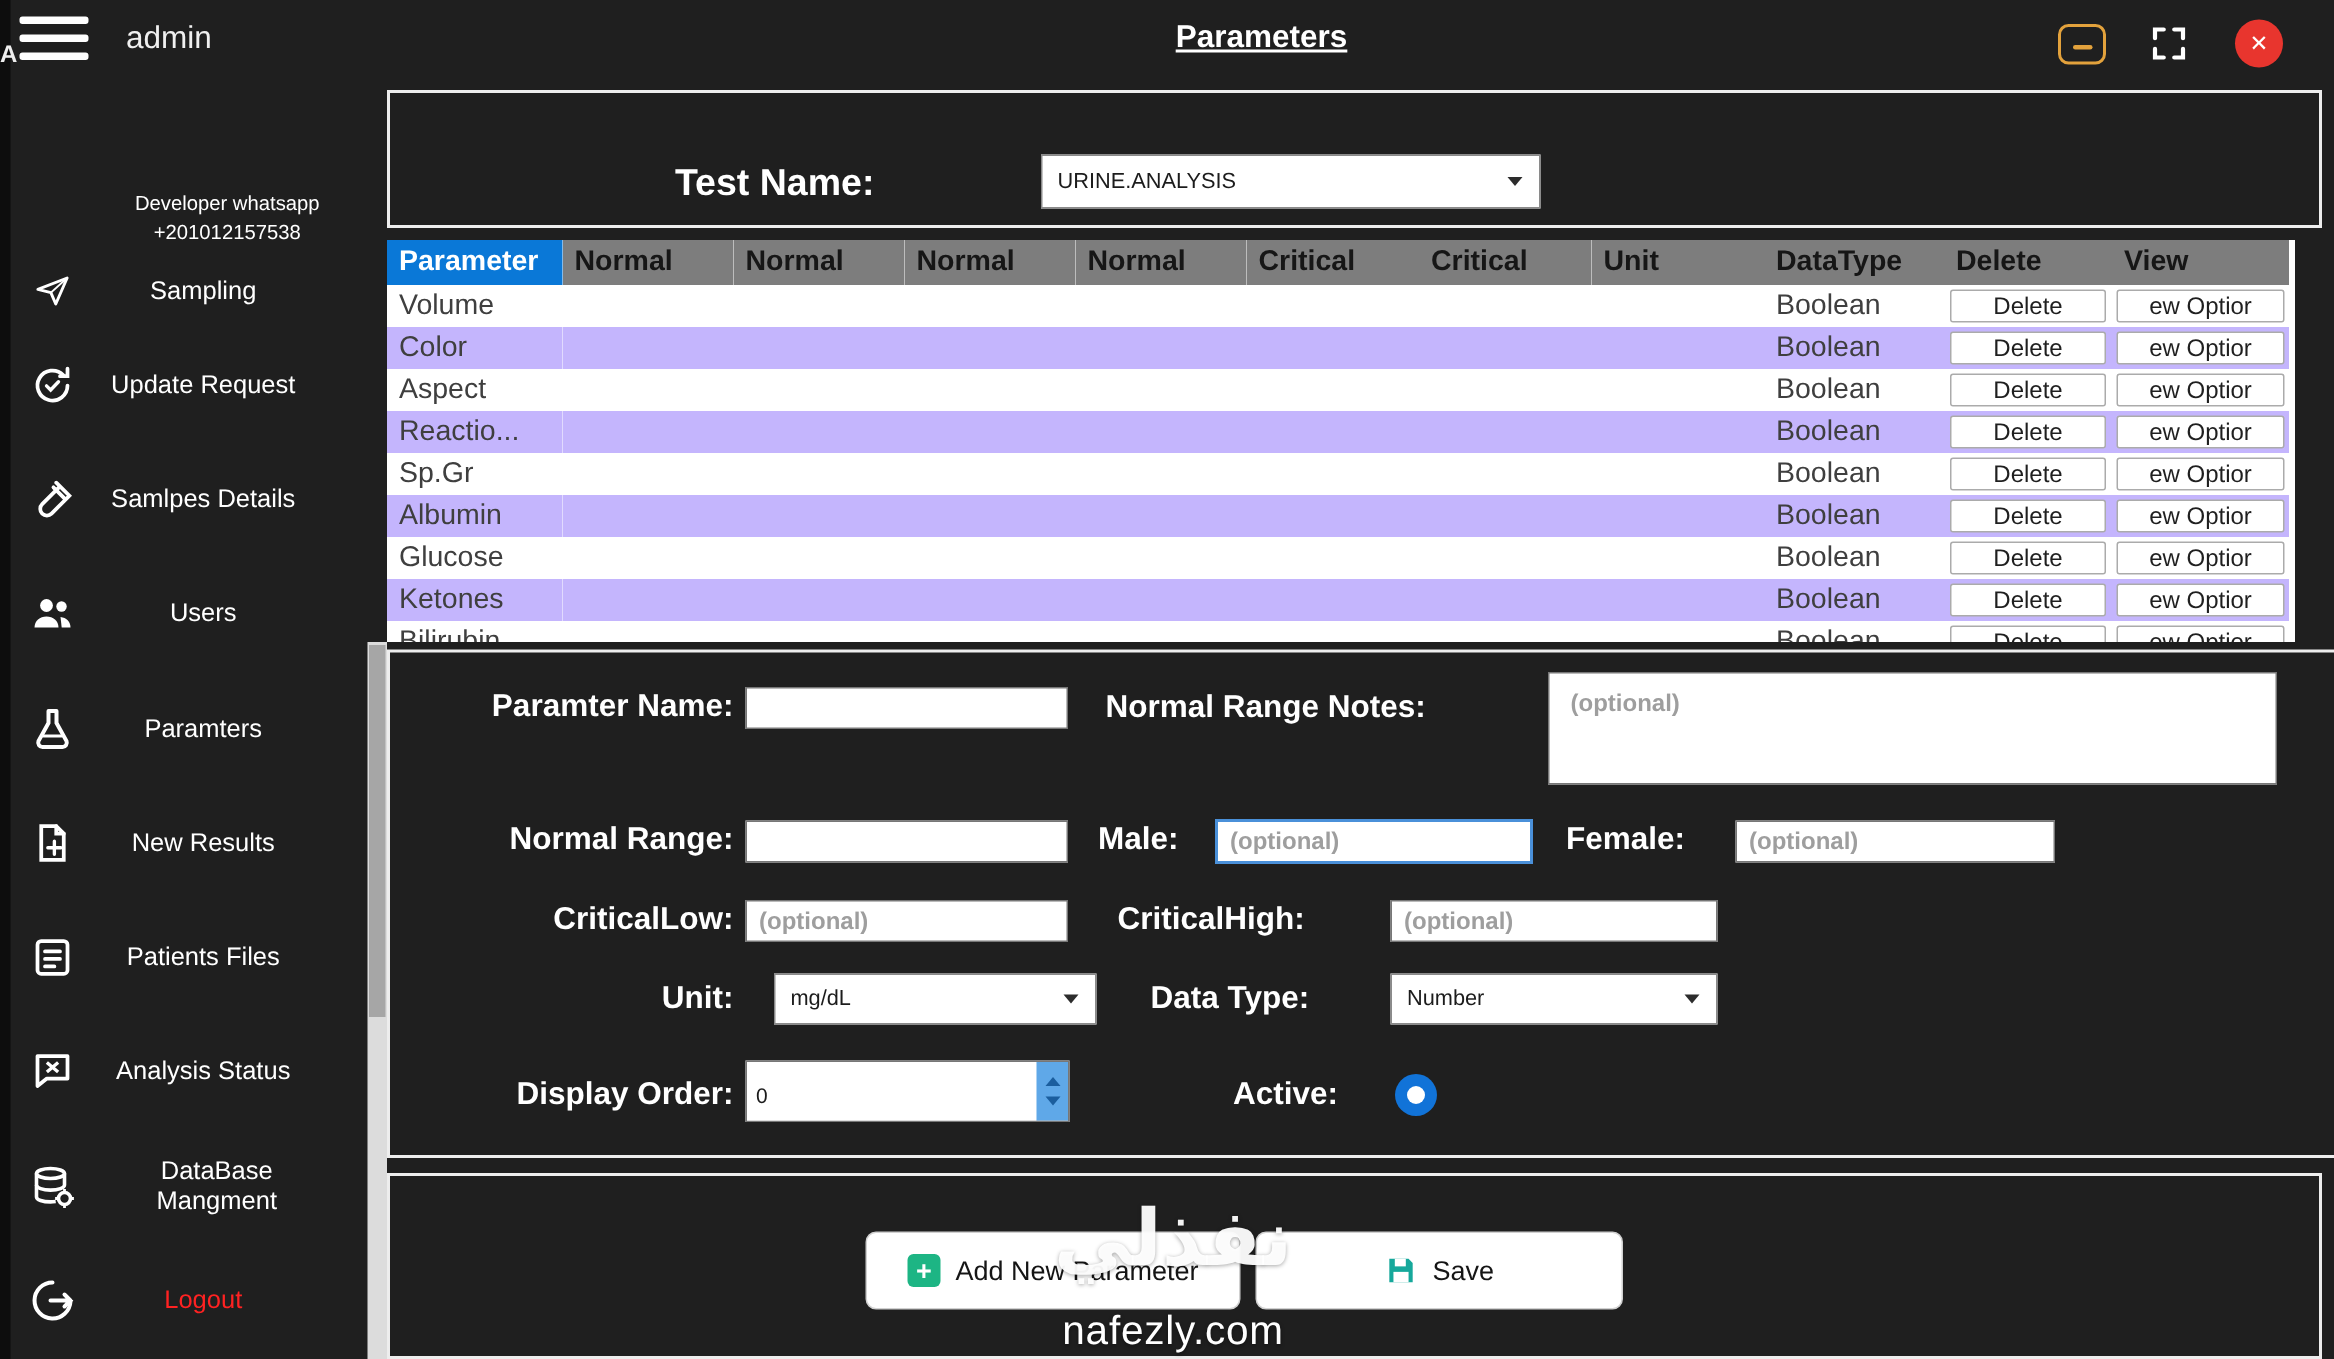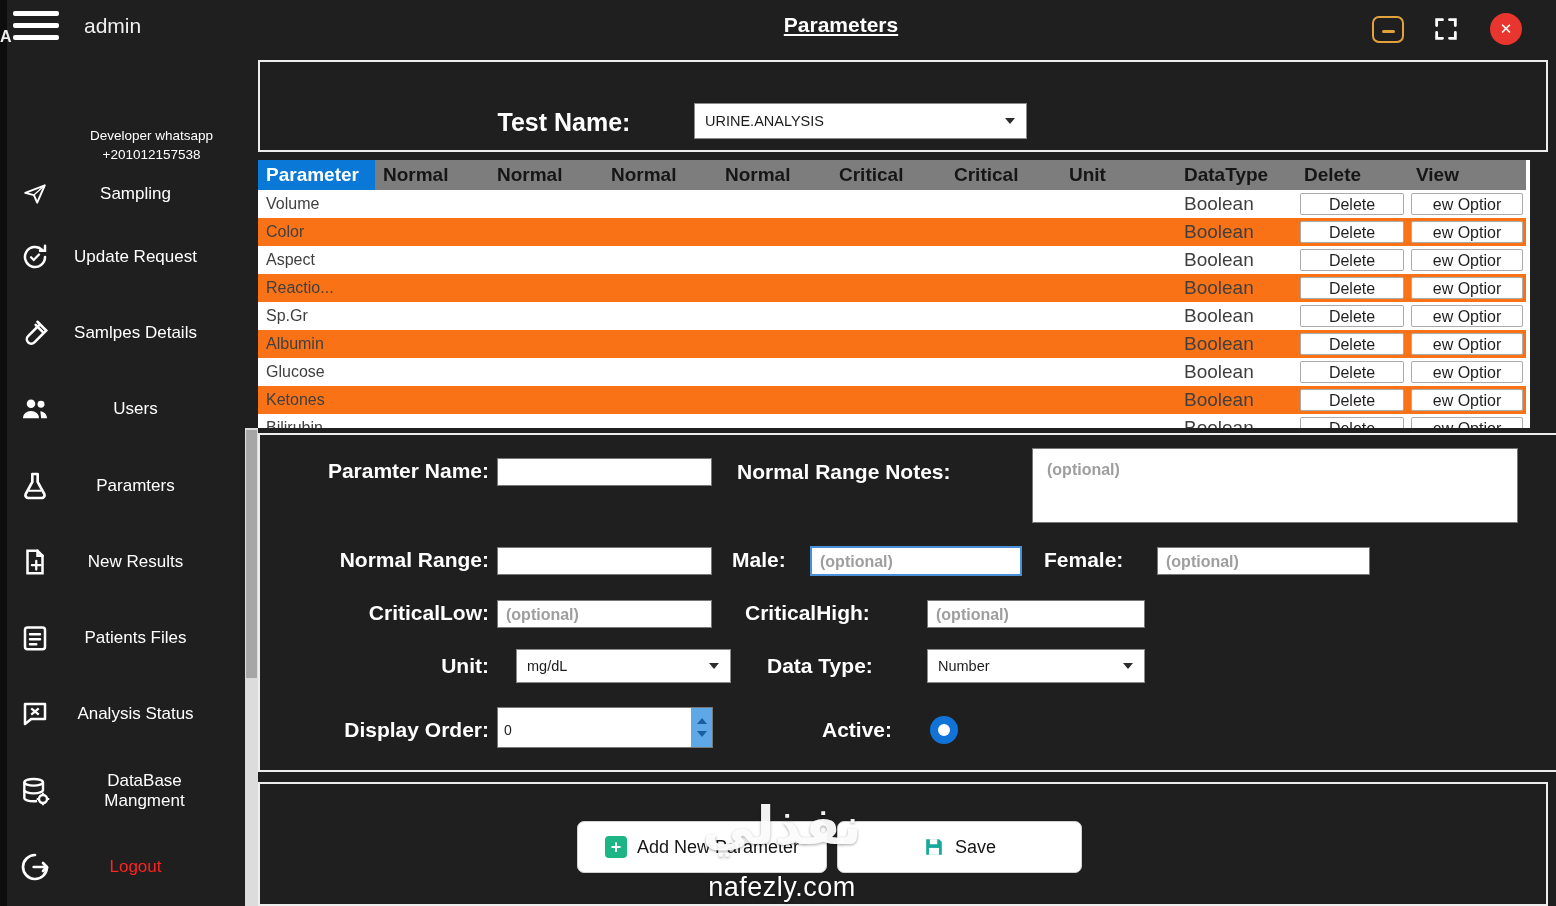--- a/index.html
+++ b/index.html
@@ -40,41 +40,41 @@
   .side-item.two-line .s-label { max-width:132px; margin:5px auto; padding-right:10px; }
   .side-item.logout .s-label { color:#ff2222; }
 
   
   .v-scroll { position:absolute; left:245px; top:428px; width:13px; height:478px; background:#dcdcdc; }
   .v-scroll .thumb { position:absolute; left:1px; top:2px; width:11px; height:248px; background:#a6a6a6; }
 
   
   .panel { position:absolute; border:2px solid #ededed; background:#1f1f1f; }
   .panel-test { left:258px; top:60px; width:1290px; height:92px; }
-  .tn-label { position:absolute; left:190px; top:46px; width:228px; text-align:center;
+  .tn-label { position:absolute; left:190px; top:46px; width:228px; text-align:left;
     font-size:25px; font-weight:700; color:#fff; }
   .selectbox { position:absolute; background:#fff; border:1px solid #8a8a8a; color:#1c1c1c;
     display:flex; align-items:center; cursor:pointer; }
   .sel-test { left:434px; top:41px; width:333px; height:36px; }
   .selectbox .sel-text { flex:1; font-size:14.5px; padding-left:10px; color:#1c1c1c;
     overflow:hidden; white-space:nowrap; }
   .selectbox .caret { width:0; height:0; margin-right:11px;
     border-left:5px solid transparent; border-right:5px solid transparent; border-top:6px solid #2c2c2c; }
 
   
   .table-wrap { position:absolute; left:258px; top:160px; width:1272px; height:268px;
     overflow:hidden; background:#fff; }
   table.grid { border-collapse:collapse; table-layout:fixed; width:1268px; }
   table.grid th { background:#7d7d7d; color:#161616; font-size:19px; font-weight:700;
     height:30px; text-align:left; padding-left:8px; white-space:nowrap; overflow:hidden; cursor:pointer; }
   table.grid th.h-param { background:#0a78d7; color:#fff; }
   table.grid td { height:28px; padding:0; white-space:nowrap; overflow:hidden; }
   table.grid tr.t-row { background:#fff; }
-  table.grid tr.t-row:nth-child(2n+3) { background:#f97316; }
-  td.c-param { font-size:16px; color:#3f3f3f; padding-left:8px !important; }
+  table.grid tr.t-row:nth-child(2n+3) { background:#c4b5fd; }
+  td.c-param { font-size:19px; color:#3f3f3f; padding-left:8px !important; }
   tr.t-row:first-child td.c-param { color:#5b7083; }
   td.c-dtype { font-size:19px; color:#3f3f3f; padding-left:8px !important; }
   td.c-btn { text-align:center; }
   .gbtn { display:inline-block; width:104px; height:22px; background:#fff; border:1px solid #ababab;
     border-radius:2px; font-size:16px; color:#1f1f1f; font-family:inherit; cursor:pointer;
     line-height:19px; overflow:hidden; white-space:nowrap; }
   .gbtn.vbtn { width:112px; }
 
   
   .panel-form { left:258px; top:433px; width:1525px; height:339px; }

